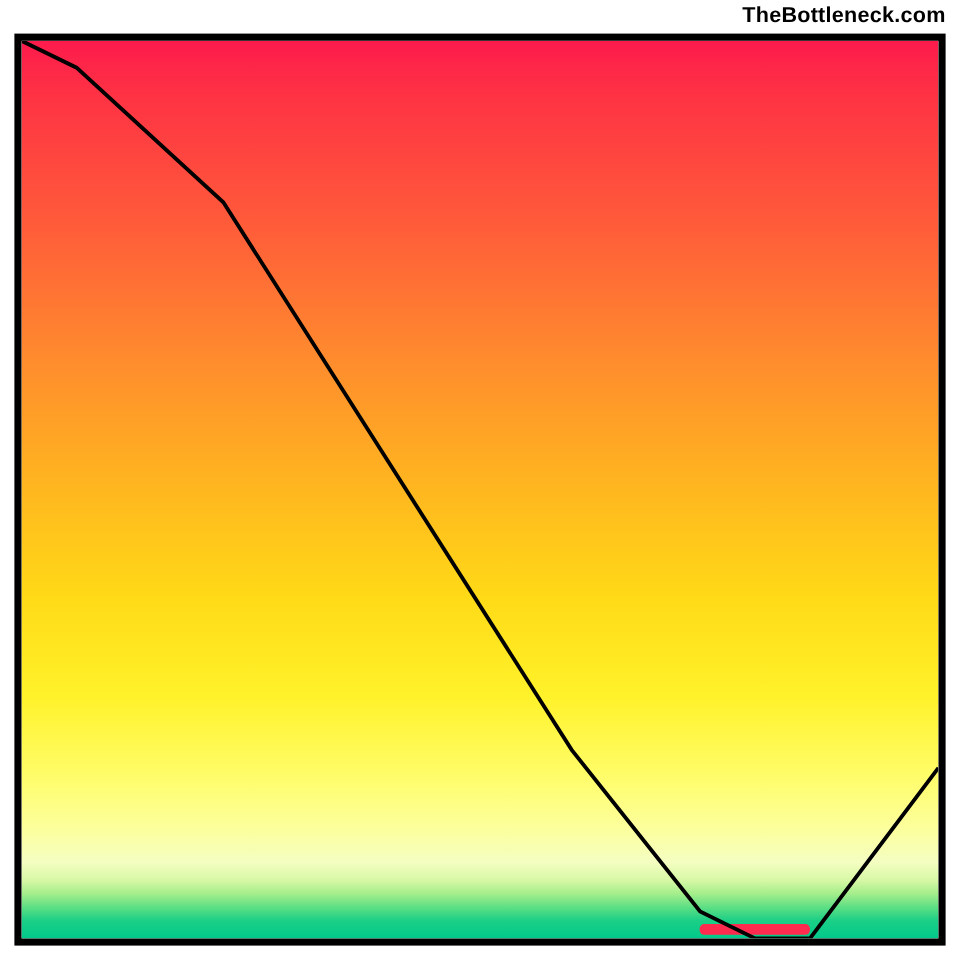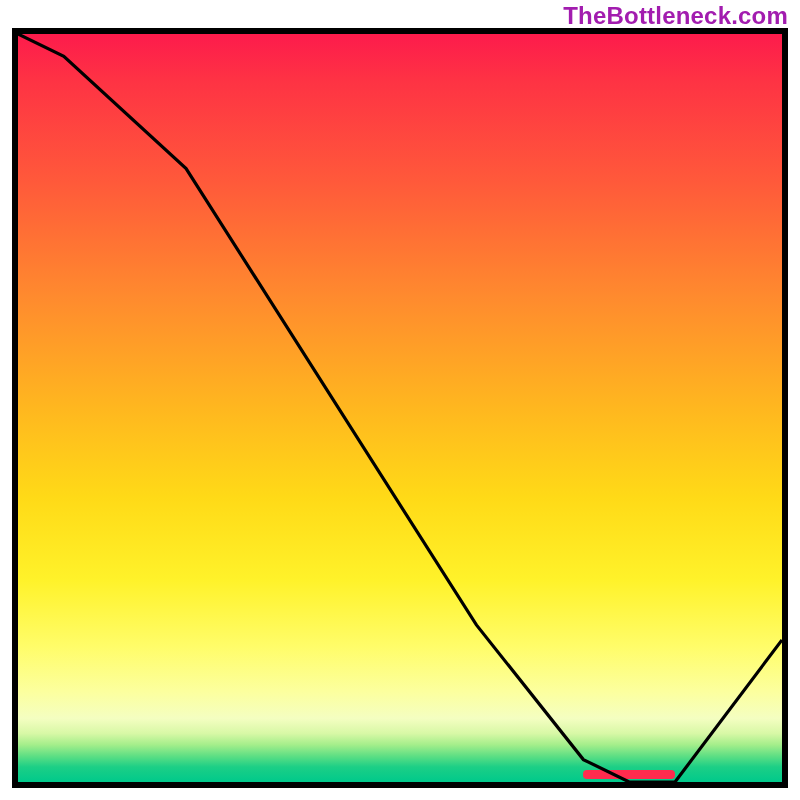--- a/index.html
+++ b/index.html
@@ -13,23 +13,23 @@
   }
   .wrap {
     position: relative;
     width: 800px;
     height: 800px;
   }
   .attribution {
     position: absolute;
     top: 2px;
     right: 12px;
-    font-size: 24px;
+    font-size: 18px;
     font-weight: bold;
-    color: #a21caf;
+    color: #000000;
     letter-spacing: 0.2px;
     user-select: none;
   }
   .plot-outer {
     position: absolute;
     left: 12px;
     top: 28px;
     width: 776px;
     height: 760px;
   }

